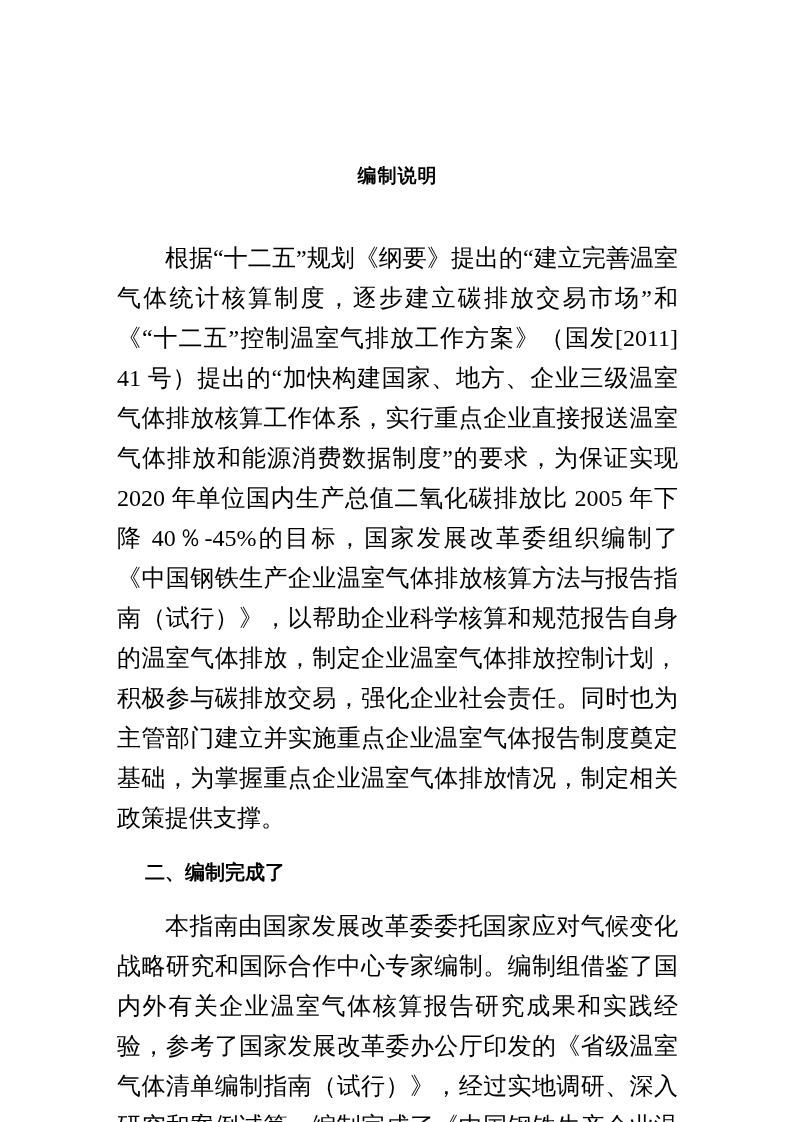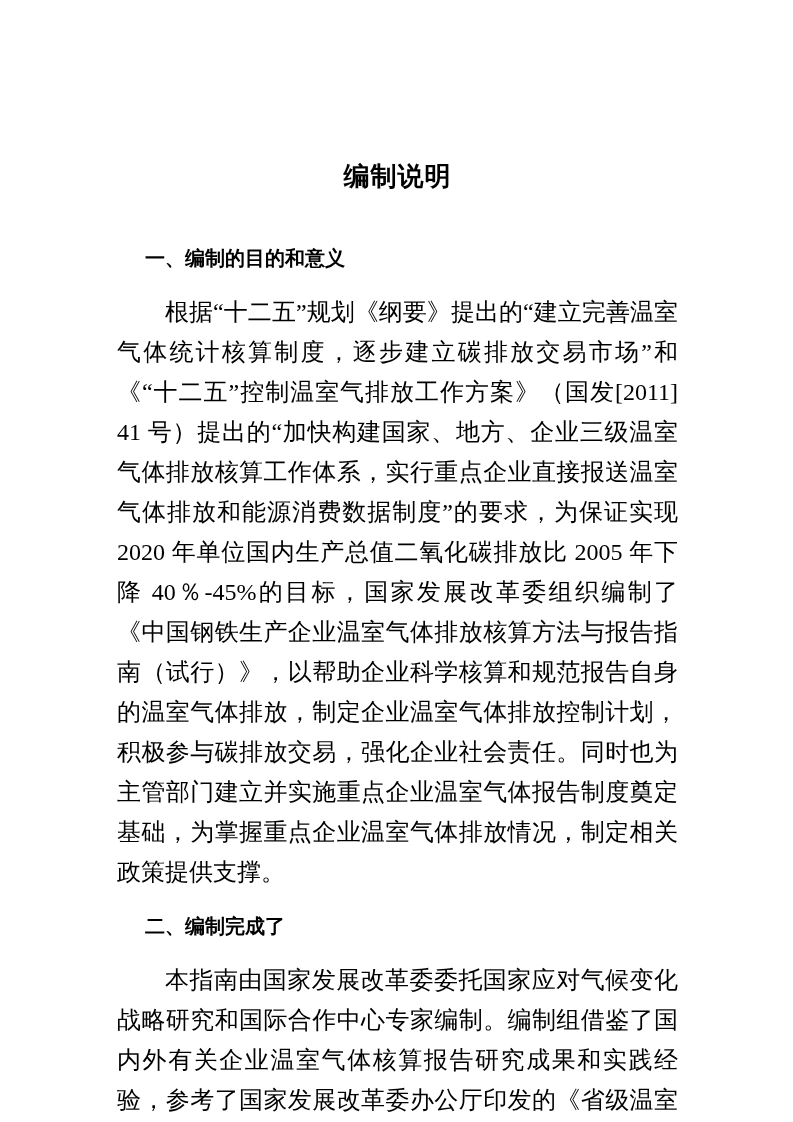--- a/index.html
+++ b/index.html
@@ -13,21 +13,21 @@
     height: 1122px;
     background: #ffffff;
     box-sizing: border-box;
     padding: 160px 103px 0 105px;
     overflow: hidden;
     color: #000000;
   }
   .doc-title {
     font-family: "Liberation Sans", sans-serif;
     font-weight: bold;
-    font-size: 26px;
+    font-size: 19px;
     line-height: 32px;
     text-align: center;
     margin: 0 0 46px 0;
     letter-spacing: 1px;
   }
   .sec-heading {
     font-family: "Liberation Sans", sans-serif;
     font-weight: bold;
     font-size: 20px;
     line-height: 40px;
@@ -43,20 +43,19 @@
     text-indent: 2em;
     margin: 12px;
   }
 </style>
 </head>
 <body>
 
 <div class="page">
   <h1 class="doc-title">编制说明</h1>
 
-  <h2 class="sec-heading">一、编制的目的和意义</h2>
 
   <p class="para">根据“十二五”规划《纲要》提出的“建立完善温室气体统计核算制度，逐步建立碳排放交易市场”和《“十二五”控制温室气排放工作方案》（国发[2011] 41 号）提出的“加快构建国家、地方、企业三级温室气体排放核算工作体系，实行重点企业直接报送温室气体排放和能源消费数据制度”的要求，为保证实现 2020 年单位国内生产总值二氧化碳排放比 2005 年下降 40％-45%的目标，国家发展改革委组织编制了《中国钢铁生产企业温室气体排放核算方法与报告指南（试行）》，以帮助企业科学核算和规范报告自身的温室气体排放，制定企业温室气体排放控制计划，积极参与碳排放交易，强化企业社会责任。同时也为主管部门建立并实施重点企业温室气体报告制度奠定基础，为掌握重点企业温室气体排放情况，制定相关政策提供支撑。</p>
 
   <h2 class="sec-heading">二、编制完成了</h2>
 
   <p class="para">本指南由国家发展改革委委托国家应对气候变化战略研究和国际合作中心专家编制。编制组借鉴了国内外有关企业温室气体核算报告研究成果和实践经验，参考了国家发展改革委办公厅印发的《省级温室气体清单编制指南（试行）》，经过实地调研、深入研究和案例试算，编制完成了《中国钢铁生产企业温室气体排放核算方</p>
 </div>
 
 </body></html>

